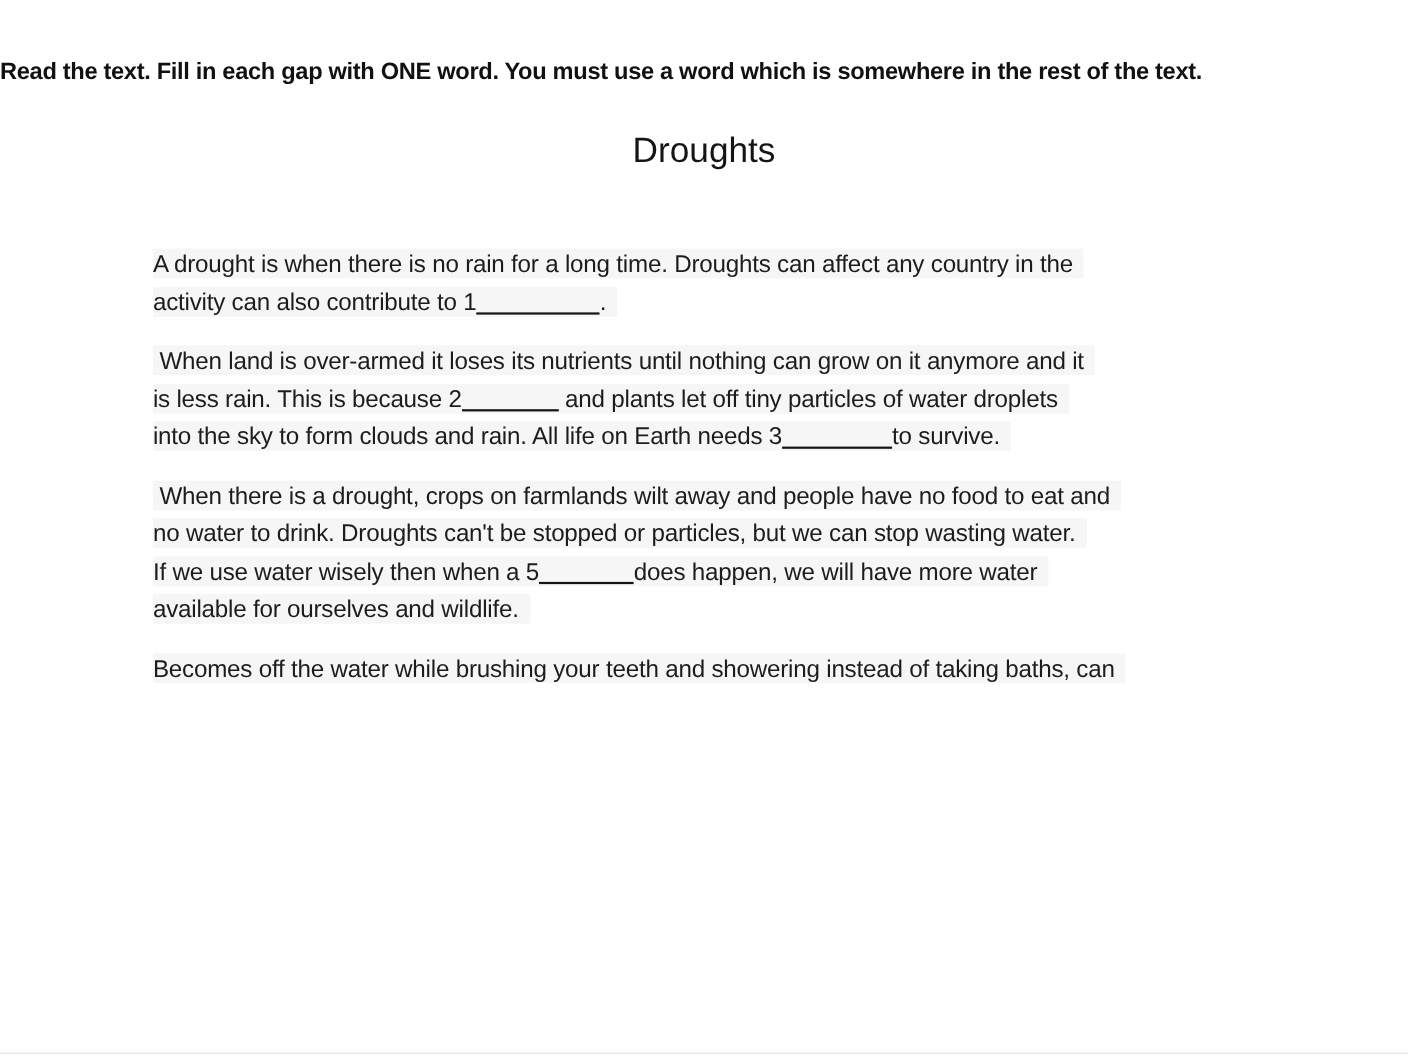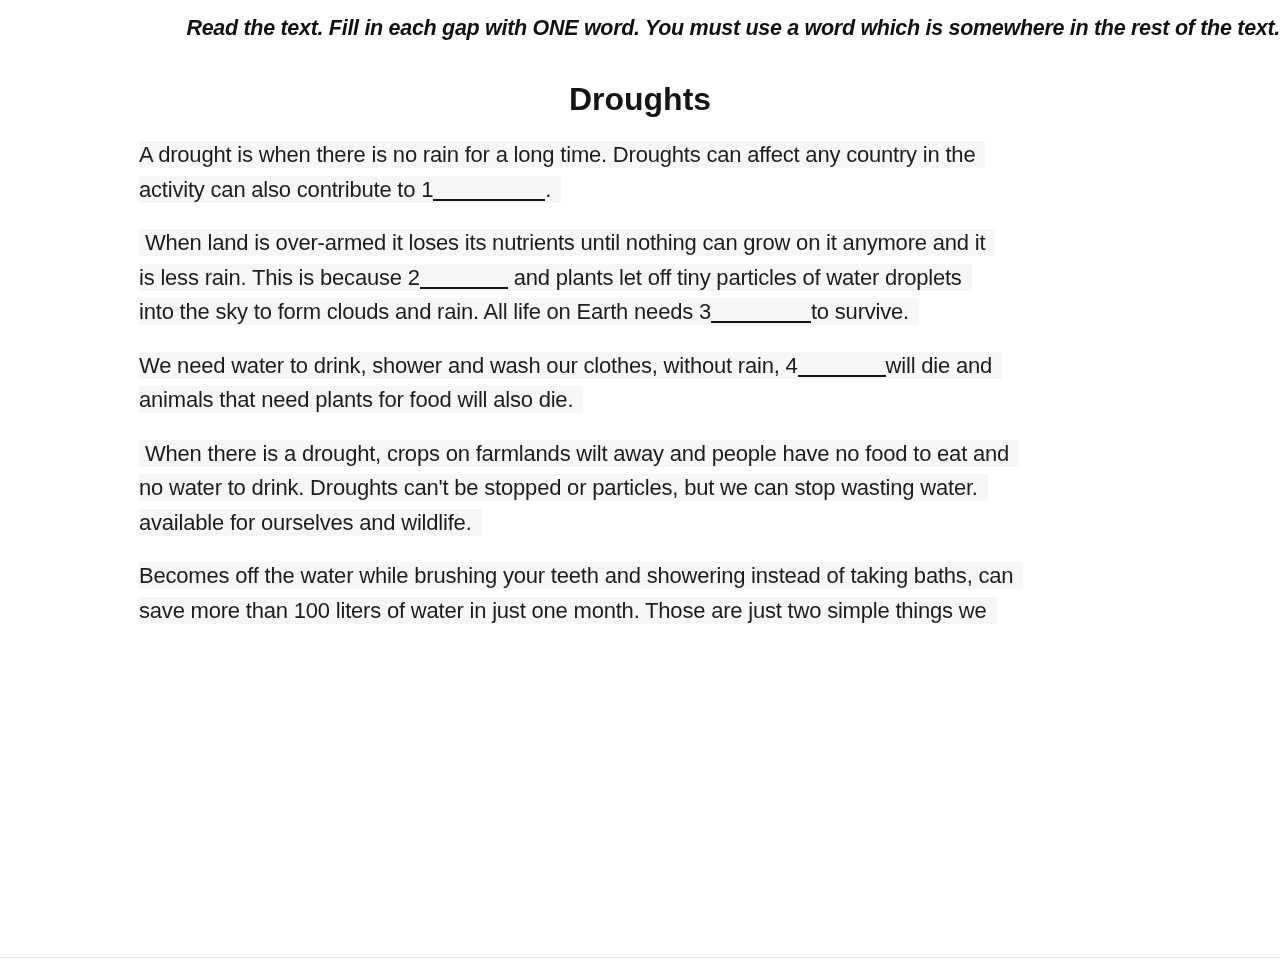--- a/index.html
+++ b/index.html
@@ -7,38 +7,37 @@
     width: 1280px;
     height: 961px;
     background: #ffffff;
     position: relative;
     overflow: hidden;
     font-family: "Liberation Sans", sans-serif;
     color: #1c1c1c;
   }
   .page { position: absolute; inset: 0; }
   .instruction {
-    margin-top: 16px;
-    text-align: right;
+    margin-top: 53px;
+    text-align: left;
     font-size: 21.5px;
     font-weight: bold;
-    font-style: italic;
     letter-spacing: -0.3px;
     white-space: nowrap;
     color: #111;
   }
   .title {
     margin-top: 40px;
     text-align: center;
     font-size: 32px;
-    font-weight: bold;
+    font-weight: normal;
     color: #151515;
   }
   .content {
-    margin-top: 20px;
+    margin-top: 68px;
     margin-left: 139px;
     width: 1000px;
   }
   .paragraph { margin: 0 0 19px 0; }
   .line {
     font-size: 22px;
     line-height: 34.5px;
     white-space: pre;
     letter-spacing: -0.2px;
   }
@@ -73,28 +72,24 @@
       <div class="paragraph">
         <div class="line"><span class="line-inner">A drought is when there is no rain for a long time. Droughts can affect any country in the</span></div>
         <div class="line"><span class="line-inner">activity can also contribute to 1<span class="gap" style="width: 112px;"></span>.</span></div>
       </div>
       <div class="paragraph">
         <div class="line"><span class="line-inner"> When land is over-armed it loses its nutrients until nothing can grow on it anymore and it</span></div>
         <div class="line"><span class="line-inner">is less rain. This is because 2<span class="gap" style="width: 88px;"></span> and plants let off tiny particles of water droplets</span></div>
         <div class="line"><span class="line-inner">into the sky to form clouds and rain. All life on Earth needs 3<span class="gap" style="width: 100px;"></span>to survive.</span></div>
       </div>
       <div class="paragraph">
-        <div class="line"><span class="line-inner">We need water to drink, shower and wash our clothes, without rain, 4<span class="gap" style="width: 88px;"></span>will die and</span></div>
-        <div class="line"><span class="line-inner">animals that need plants for food will also die.</span></div>
-      </div>
-      <div class="paragraph">
         <div class="line"><span class="line-inner"> When there is a drought, crops on farmlands wilt away and people have no food to eat and</span></div>
         <div class="line"><span class="line-inner">no water to drink. Droughts can't be stopped or particles, but we can stop wasting water.</span></div>
+        <div class="line"><span class="line-inner">If we use water wisely then when a 5<span class="gap" style="width: 86px;"></span>does happen, we will have more water</span></div>
         <div class="line"><span class="line-inner">available for ourselves and wildlife.</span></div>
       </div>
       <div class="paragraph">
         <div class="line"><span class="line-inner">Becomes off the water while brushing your teeth and showering instead of taking baths, can</span></div>
-        <div class="line"><span class="line-inner">save more than 100 liters of water in just one month. Those are just two simple things we</span></div>
       </div>
     </div>
 
   <div class="page-bottom-line"></div>
 </div>
 
 </body></html>

